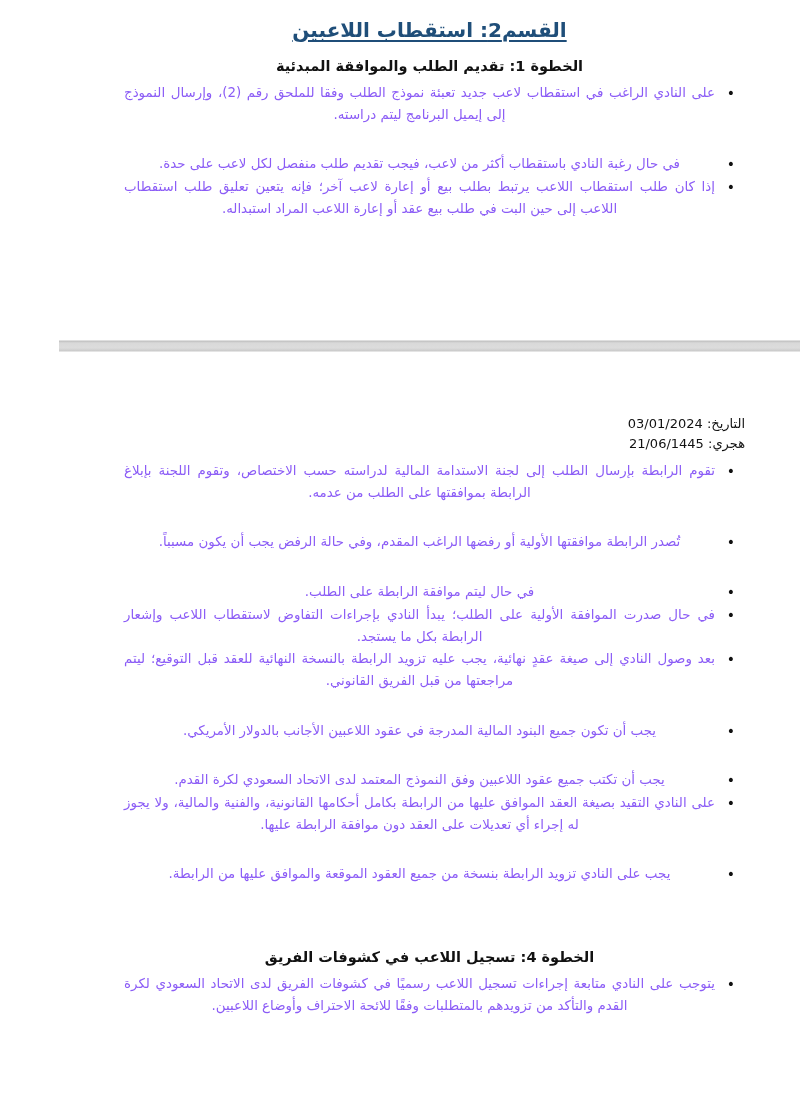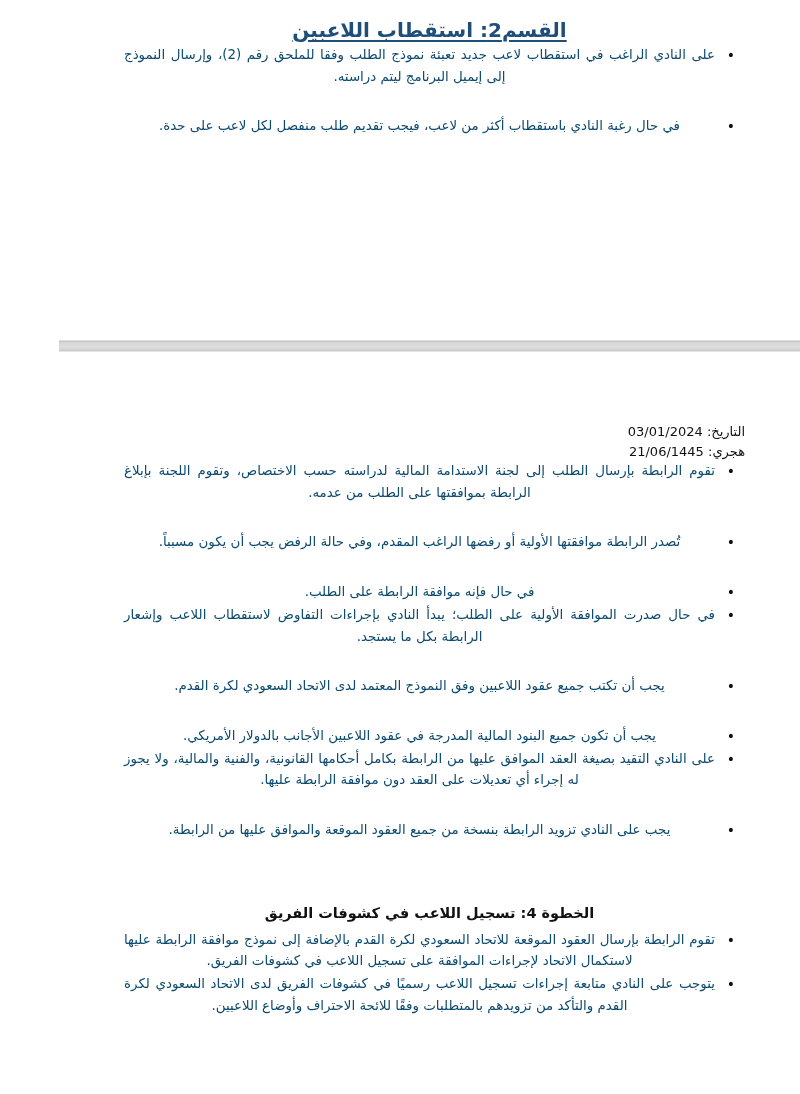--- a/index.html
+++ b/index.html
@@ -80,21 +80,21 @@
     margin: 0;
     padding: 0 0 0 0;
   }
   ul.bullets li {
     position: relative;
     direction: rtl;
     text-align: justify;
     text-align-last: center;
     font-size: 13.4px;
     line-height: 1.62;
-    color: #0c4a6e;
+    color: #8b5cf6;
     padding-right: 30px;
     padding-left: 10px;
     margin-bottom: 1px;
   }
   ul.bullets li::before {
     content: "\2022";
     position: absolute;
     right: 10px;
     top: 0;
     font-size: 14px;
@@ -120,21 +120,21 @@
     width: 62px;
     height: 62px;
     background: #ffffff;
     border-radius: 7px;
     overflow: hidden;
   }
   .logo-box svg { display: block; }
 
   .date-block {
     position: absolute;
-    top: 54px;
+    top: 46px;
     right: 0;
     direction: rtl;
     text-align: right;
     font-size: 13px;
     line-height: 1.5;
     color: #111111;
     width: 260px;
   }
   .date-line { white-space: nowrap; }
   .date-label { }
@@ -142,24 +142,26 @@
 </style>
 </head>
 <body>
 
 <div class="doc">
 
   <div class="page page-one">
 
     <div class="section-title">القسم2: استقطاب اللاعبين</div>
 
+    <div class="step-heading">الخطوة 1: تقديم الطلب والموافقة المبدئية</div>
 
     <ul class="bullets">
       <li>على النادي الراغب في استقطاب لاعب جديد تعبئة نموذج الطلب وفقا للملحق رقم (2)، وإرسال النموذج إلى إيميل البرنامج ليتم دراسته.</li>
       <li class="single">في حال رغبة النادي باستقطاب أكثر من لاعب، فيجب تقديم طلب منفصل لكل لاعب على حدة.</li>
+      <li>إذا كان طلب استقطاب اللاعب يرتبط بطلب بيع أو إعارة لاعب آخر؛ فإنه يتعين تعليق طلب استقطاب اللاعب إلى حين البت في طلب بيع عقد أو إعارة اللاعب المراد استبداله.</li>
     </ul>
 
   </div>
 
   <div class="page-gap"></div>
 
   <div class="page page-two">
 
     <div class="page-header">
 
@@ -217,35 +219,35 @@
           <span class="date-label">هجري:</span>
           <span class="date-value">21/06/1445</span>
         </div>
       </div>
 
     </div>
 
     <ul class="bullets">
       <li>تقوم الرابطة بإرسال الطلب إلى لجنة الاستدامة المالية لدراسته حسب الاختصاص، وتقوم اللجنة بإبلاغ الرابطة بموافقتها على الطلب من عدمه.</li>
       <li class="single">تُصدر الرابطة موافقتها الأولية أو رفضها الراغب المقدم، وفي حالة الرفض يجب أن يكون مسبباً.</li>
-      <li class="single">في حال فإنه موافقة الرابطة على الطلب.</li>
+      <li class="single">في حال ليتم موافقة الرابطة على الطلب.</li>
       <li>في حال صدرت الموافقة الأولية على الطلب؛ يبدأ النادي بإجراءات التفاوض لاستقطاب اللاعب وإشعار الرابطة بكل ما يستجد.</li>
     </ul>
 
     <ul class="bullets">
+      <li>بعد وصول النادي إلى صيغة عقدٍ نهائية، يجب عليه تزويد الرابطة بالنسخة النهائية للعقد قبل التوقيع؛ ليتم مراجعتها من قبل الفريق القانوني.</li>
+      <li class="single">يجب أن تكون جميع البنود المالية المدرجة في عقود اللاعبين الأجانب بالدولار الأمريكي.</li>
       <li class="single">يجب أن تكتب جميع عقود اللاعبين وفق النموذج المعتمد لدى الاتحاد السعودي لكرة القدم.</li>
-      <li class="single">يجب أن تكون جميع البنود المالية المدرجة في عقود اللاعبين الأجانب بالدولار الأمريكي.</li>
       <li>على النادي التقيد بصيغة العقد الموافق عليها من الرابطة بكامل أحكامها القانونية، والفنية والمالية، ولا يجوز له إجراء أي تعديلات على العقد دون موافقة الرابطة عليها.</li>
     </ul>
 
     <ul class="bullets">
       <li class="single">يجب على النادي تزويد الرابطة بنسخة من جميع العقود الموقعة والموافق عليها من الرابطة.</li>
     </ul>
 
     <div class="step-heading big-gap">الخطوة 4: تسجيل اللاعب في كشوفات الفريق</div>
     <ul class="bullets">
-      <li>تقوم الرابطة بإرسال العقود الموقعة للاتحاد السعودي لكرة القدم بالإضافة إلى نموذج موافقة الرابطة عليها لاستكمال الاتحاد لإجراءات الموافقة على تسجيل اللاعب في كشوفات الفريق.</li>
       <li>يتوجب على النادي متابعة إجراءات تسجيل اللاعب رسميًا في كشوفات الفريق لدى الاتحاد السعودي لكرة القدم والتأكد من تزويدهم بالمتطلبات وفقًا للائحة الاحتراف وأوضاع اللاعبين.</li>
     </ul>
 
   </div>
 
 </div>
 
 </body></html>

